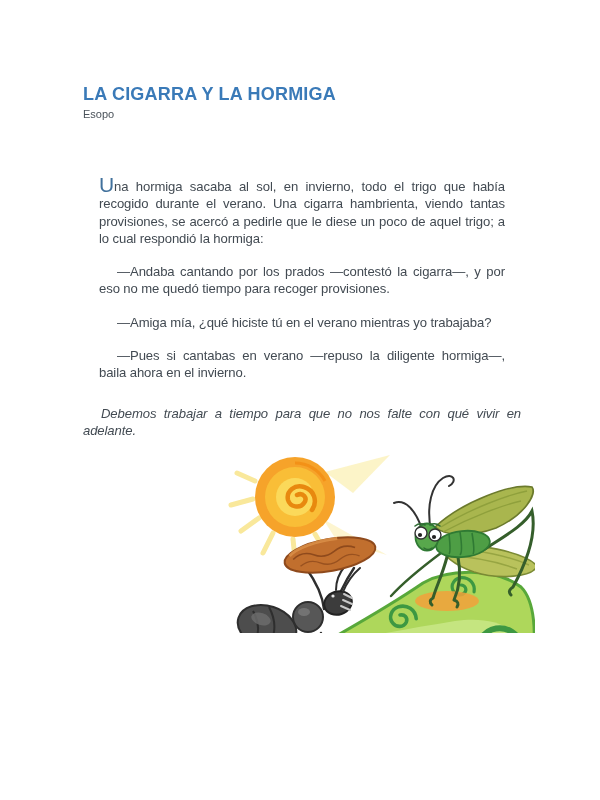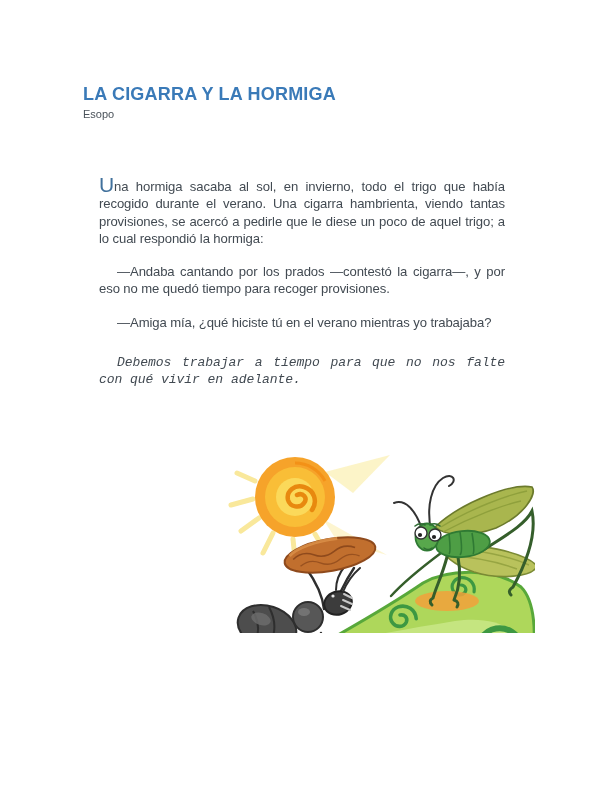--- a/index.html
+++ b/index.html
@@ -26,21 +26,21 @@
     position:absolute;left:83px;top:162px;width:438px;
     font-size:13.1px;line-height:17.3px;color:var(--body-text);
     text-align:justify;letter-spacing:-0.1px;
   }
   .story p{margin:16px;text-indent:18px;}
   .story p.first{text-indent:0;}
   .dropcap{
     font-size:21px;color:#41719C;line-height:0;vertical-align:-1px;
   }
   .moral{margin-top:23px;font-style:italic;}
-  .moral p{margin:16px;text-indent:18px;font-family:Liberation Mono, monospace;}
+  .moral p{margin:0;text-indent:18px;}
   .tight{word-spacing:-2px;letter-spacing:-0.25px;}
   .illustration{
     position:absolute;left:195px;top:445px;width:340px;height:280px;
   }
   .caption{
     position:absolute;left:88px;top:709px;
     font-size:15px;color:#4F4F4F;letter-spacing:.1px;
   }
   .micro{
     position:absolute;left:478px;top:756px;
@@ -57,20 +57,21 @@
 
 <div class="page">
 
   <div class="title">LA CIGARRA Y LA HORMIGA</div>
   <div class="author">Esopo</div>
 
   <div class="story">
     <p class="first"><span class="dropcap">U</span><span>na hormiga sacaba al sol, en invierno, todo el trigo que había recogido durante el verano. Una cigarra hambrienta, viendo tantas provisiones, se acercó a pedirle que le diese un poco de aquel trigo; a lo cual respondió la hormiga:</span></p>
     <p>—Andaba cantando por los prados —contestó la cigarra—, y por eso no me quedó tiempo para recoger provisiones.</p>
     <p>—Amiga mía, ¿qué hiciste tú en el verano mientras yo trabajaba?</p>
+    <p>—Pues si cantabas en verano —repuso la diligente hormiga—, baila ahora en el invierno.</p>
     <div class="moral">
       <p>Debemos trabajar a tiempo para que no nos falte con qué vivir en adelante.</p>
     </div>
   </div>
 
   <div class="illustration">
     <svg width="340" height="280" viewBox="0 0 340 280" xmlns="http://www.w3.org/2000/svg">
 
       <g transform="translate(100,52)">
         <polygon points="30,-25 95,-42 58,-4" fill="#FBEFB0" opacity="0.7"></polygon>

